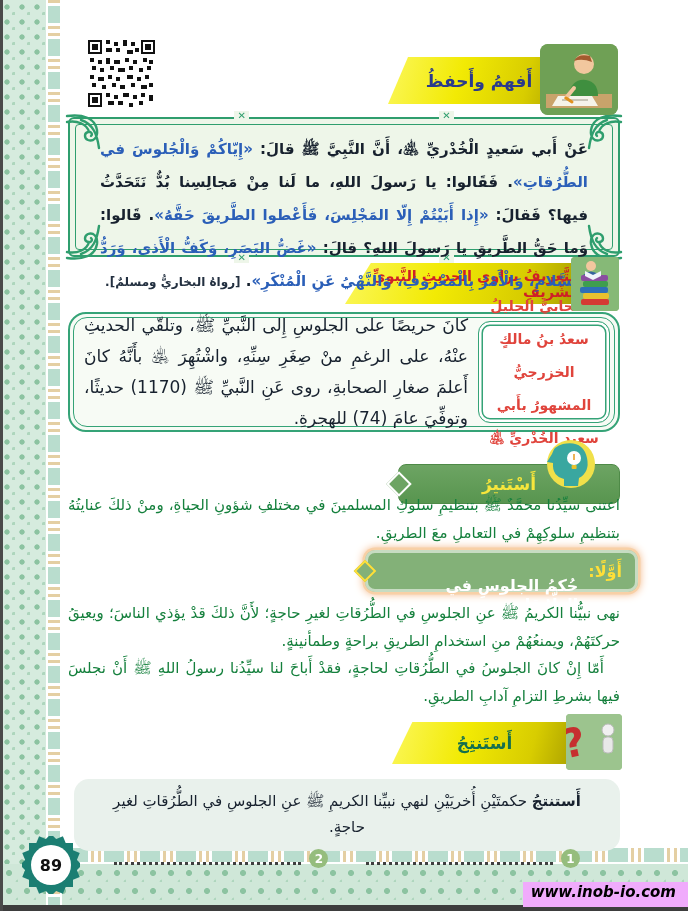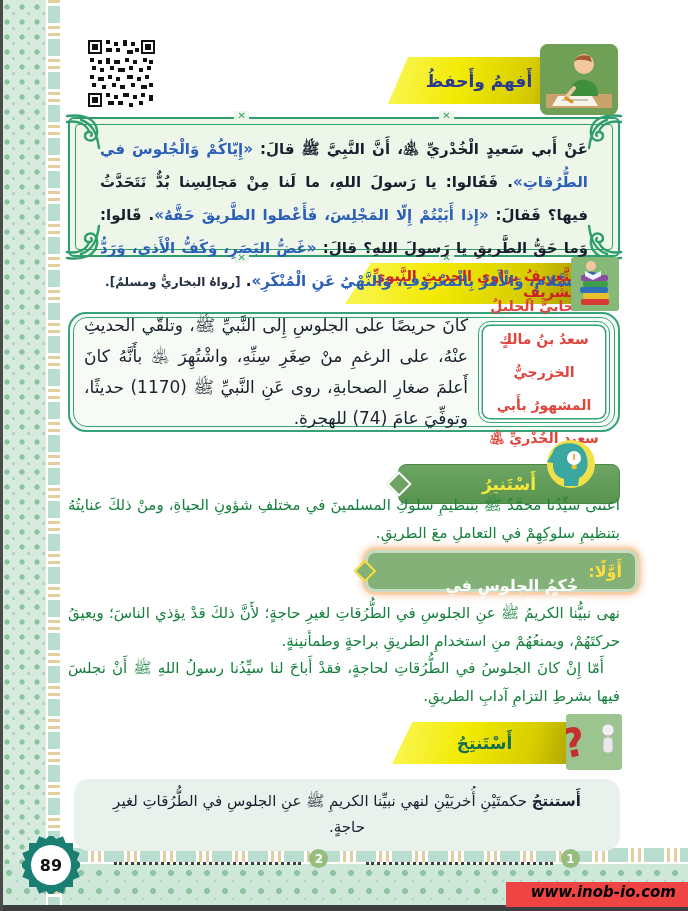--- a/index.html
+++ b/index.html
@@ -43,21 +43,21 @@
         #ffffff 26px 29px, #e4cfa3 29px 32px, #ffffff 32px 36px);
     border-top:2px solid #ffffff; border-bottom:2px solid #ffffff;
   }
   .bottom-bar { position:absolute; left:0; bottom:0; width:100%; height:6px; background:#3d3d3d; z-index:3; }
   
   .page-badge { position:absolute; left:22px; top:836px; width:58px; height:58px; z-index:5; }
   .page-badge svg { width:100%; height:100%; }
   
   .watermark {
     position:absolute; right:0; top:882px; height:25px; z-index:6;
-    background:#ef4444; padding:1px 12px 0 25px;
+    background:#f0abfc; padding:1px 12px 0 8px;
     font-style:italic; font-weight:bold; font-size:15px; color:#000; direction:ltr;
   }
   
   .y-banner {
     position:absolute; clip-path:polygon(11% 0, 100% 0, 100% 100%, 0 100%);
     background:linear-gradient(105deg,#fbf75a 0%,#f2ea04 40%,#d8cd00 75%,#a79d00 100%);
     display:flex; align-items:center; justify-content:center;
     font-weight:bold;
   }
   .icon-square { position:absolute; z-index:3; border-radius:4px; overflow:hidden; }

